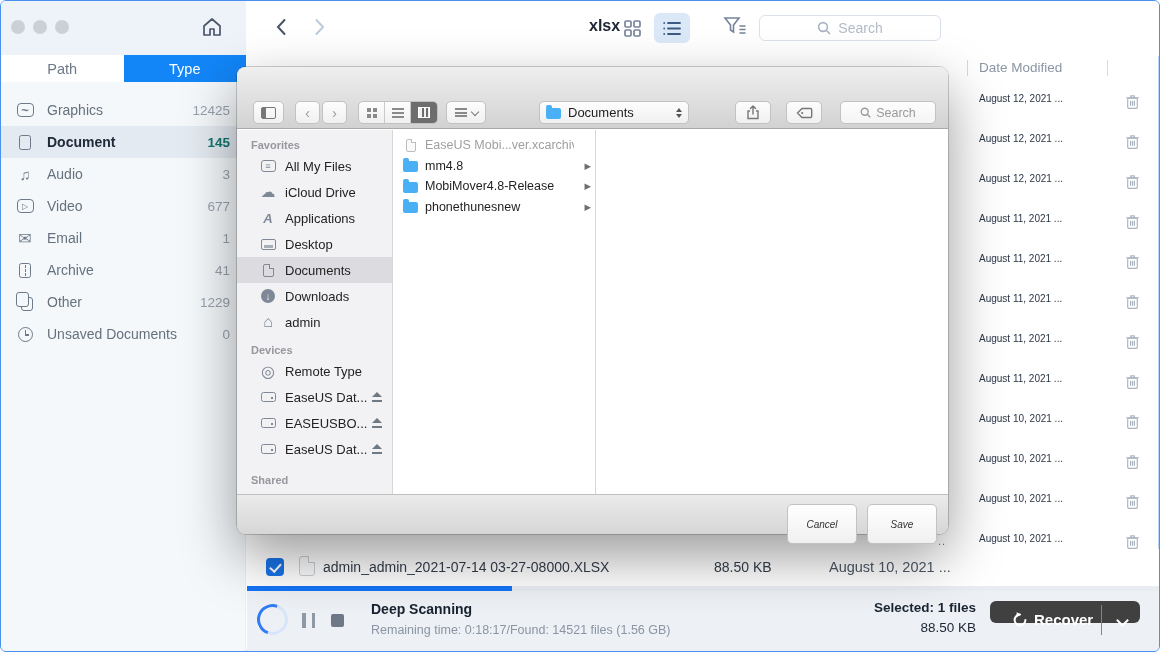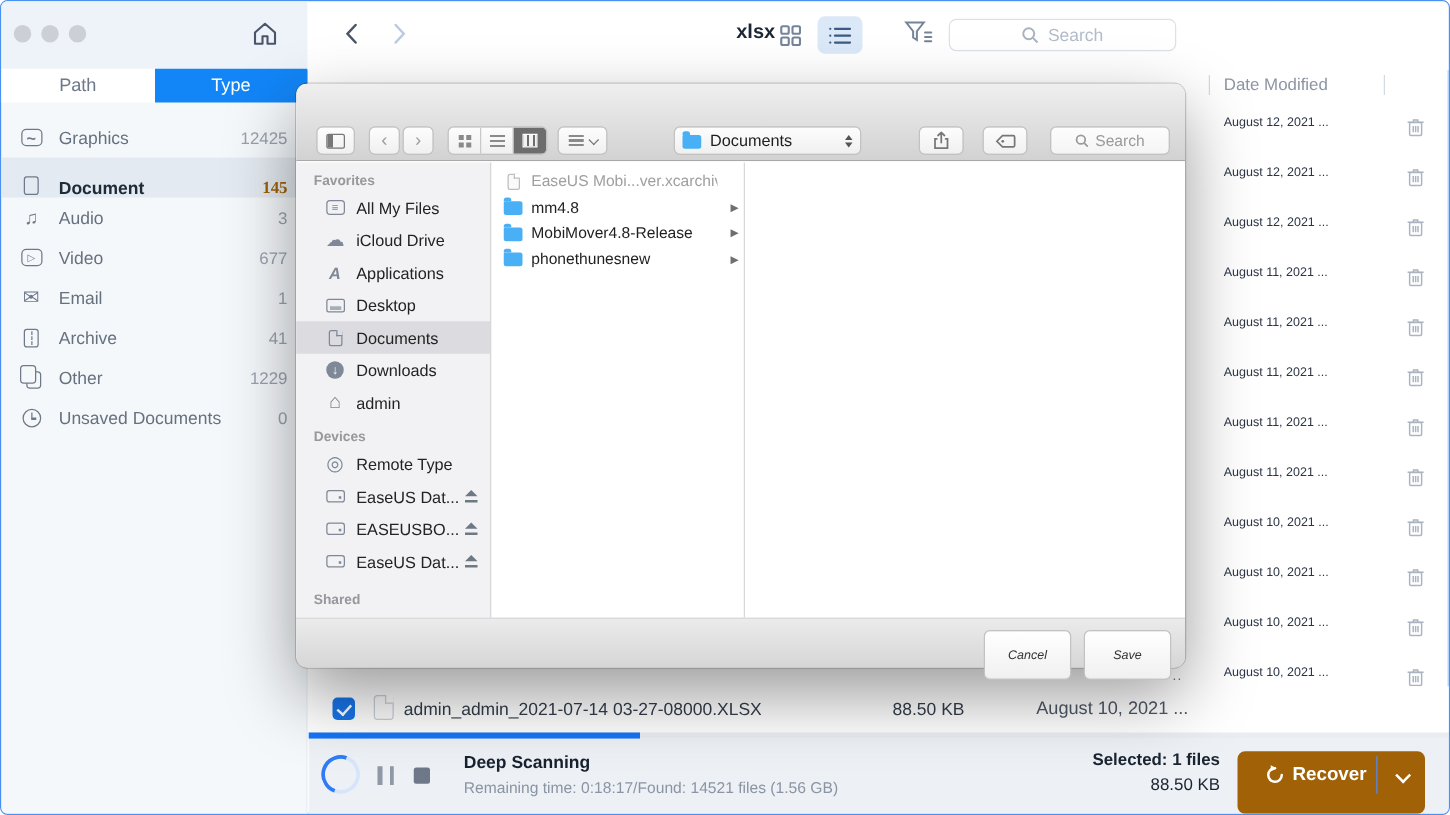--- a/index.html
+++ b/index.html
@@ -13,22 +13,22 @@
   .sidebar-head{position:absolute;left:0;top:0;width:245px;height:54px;background:#eef3f9;}
   .tl{position:absolute;top:19px;width:14px;height:14px;border-radius:50%;background:#ccd0d6;}
   .tl.t1{left:10px}.tl.t2{left:32px}.tl.t3{left:54px}
   .home-btn{position:absolute;right:22px;top:14px;width:24px;height:24px;color:#4b566b;}
   .tabs{position:absolute;left:0;top:54px;width:245px;height:27px;display:flex;}
   .tab{flex:1;display:flex;align-items:center;justify-content:center;font-size:14.5px;}
   .tab.path{background:#ffffff;color:#6d7889;}
   .tab.type{background:#1285f7;color:#ffffff;}
   .s-list{position:absolute;left:0;top:93px;width:245px;}
   .s-item{display:flex;align-items:center;height:32px;padding:0 16px 0 14px;gap:12px;color:#66717f;}
-  .s-item[data-cls="selected"]{background:#e4eaf1;border-radius:0 8px 8px 0;color:#202b3a;font-weight:bold;align-items:flex-end;}
-  .s-item[data-cls="selected"] .s-count{color:#a16207;font-weight:bold;font-family:Liberation Serif, serif;}
+  .s-item[data-cls="selected"]{background:#e4eaf1;border-radius:0 8px 8px 0;color:#202b3a;font-weight:bold;}
+  .s-item[data-cls="selected"] .s-count{color:#0f766e;font-weight:bold;}
   .s-label{flex:1;font-size:14px;white-space:nowrap;}
   .s-count{font-size:13.5px;color:#98a1ae;}
   .s-icwrap{width:20px;height:20px;display:flex;align-items:center;justify-content:center;flex:0 0 20px;}
   .s-ic{position:relative;display:flex;align-items:center;justify-content:center;color:#6e7a8a;}
   .s-ic[data-icon="graphics"],.s-ic[data-icon="video"]{width:17px;height:14px;border:1.5px solid currentColor;border-radius:4px;}
   .s-ic[data-icon="graphics"]::before{content:"~";font-size:13px;font-weight:bold;line-height:1;}
   .s-ic[data-icon="video"]::before{content:"▷";font-size:8px;}
   .s-ic[data-icon="doc"],.s-ic[data-icon="archive"]{width:12px;height:15px;border:1.5px solid currentColor;border-radius:2.5px;}
   .s-ic[data-icon="archive"]::before{content:"";position:absolute;left:45%;top:1px;bottom:1px;border-left:1.5px dashed currentColor;}
   .s-ic[data-icon="audio"]::before{content:"♫";font-size:15px;}
@@ -75,21 +75,21 @@
   .spinner{position:absolute;left:10px;top:13px;width:31px;height:31px;border-radius:50%;
            border:3.5px solid #d7e5fb;border-top-color:#2f7cf6;border-left-color:#2f7cf6;transform:rotate(-25deg);}
   .pause-ic{position:absolute;left:55px;top:22px;width:13px;height:15px;}
   .pause-ic::before,.pause-ic::after{content:"";position:absolute;top:0;width:3.5px;height:15px;background:#8f98a6;}
   .pause-ic::before{left:0}.pause-ic::after{right:0}
   .stop-ic{position:absolute;left:84px;top:23px;width:13px;height:13px;background:#6e7888;border-radius:2px;}
   .scan-title{position:absolute;left:124px;top:10px;font-size:14px;font-weight:bold;color:#17212f;}
   .scan-detail{position:absolute;left:124px;top:32px;font-size:12.5px;color:#8a94a3;}
   .sel-label{position:absolute;right:184px;top:9px;font-size:13.5px;font-weight:bold;color:#1b2531;text-align:right;}
   .sel-size{position:absolute;right:184px;top:29px;font-size:13.5px;color:#1b2531;text-align:right;}
-  .recover-btn{position:absolute;right:20px;top:10px;width:150px;height:50px;background:#a16207;border-radius:6px;color:#fff;}
+  .recover-btn{position:absolute;right:20px;top:10px;width:150px;height:22px;background:#404040;border-radius:6px;color:#fff;}
   .recover-ic{position:absolute;left:22px;top:11px;}
   .recover-label{position:absolute;left:44px;top:10px;font-size:15px;font-weight:bold;}
   .recover-div{position:absolute;right:38px;top:4px;width:1px;height:30px;background:#4c8bf5;}
   .recover-chev{position:absolute;right:13px;top:15px;width:9px;height:9px;border-right:2px solid #fff;border-bottom:2px solid #fff;transform:rotate(45deg);}
 
   
   .dialog{position:absolute;left:236px;top:66px;width:711px;height:467px;border-radius:9px;background:#fff;z-index:20;
           box-shadow:0 22px 55px rgba(0,0,0,.40),0 0 0 1px rgba(0,0,0,.18);}
   .dlg-head{position:absolute;left:0;top:0;width:711px;height:62px;border-radius:8px 8px 0 0;
             background:linear-gradient(180deg,#efefef,#d2d2d2);border-bottom:1px solid #a9a9a9;}

